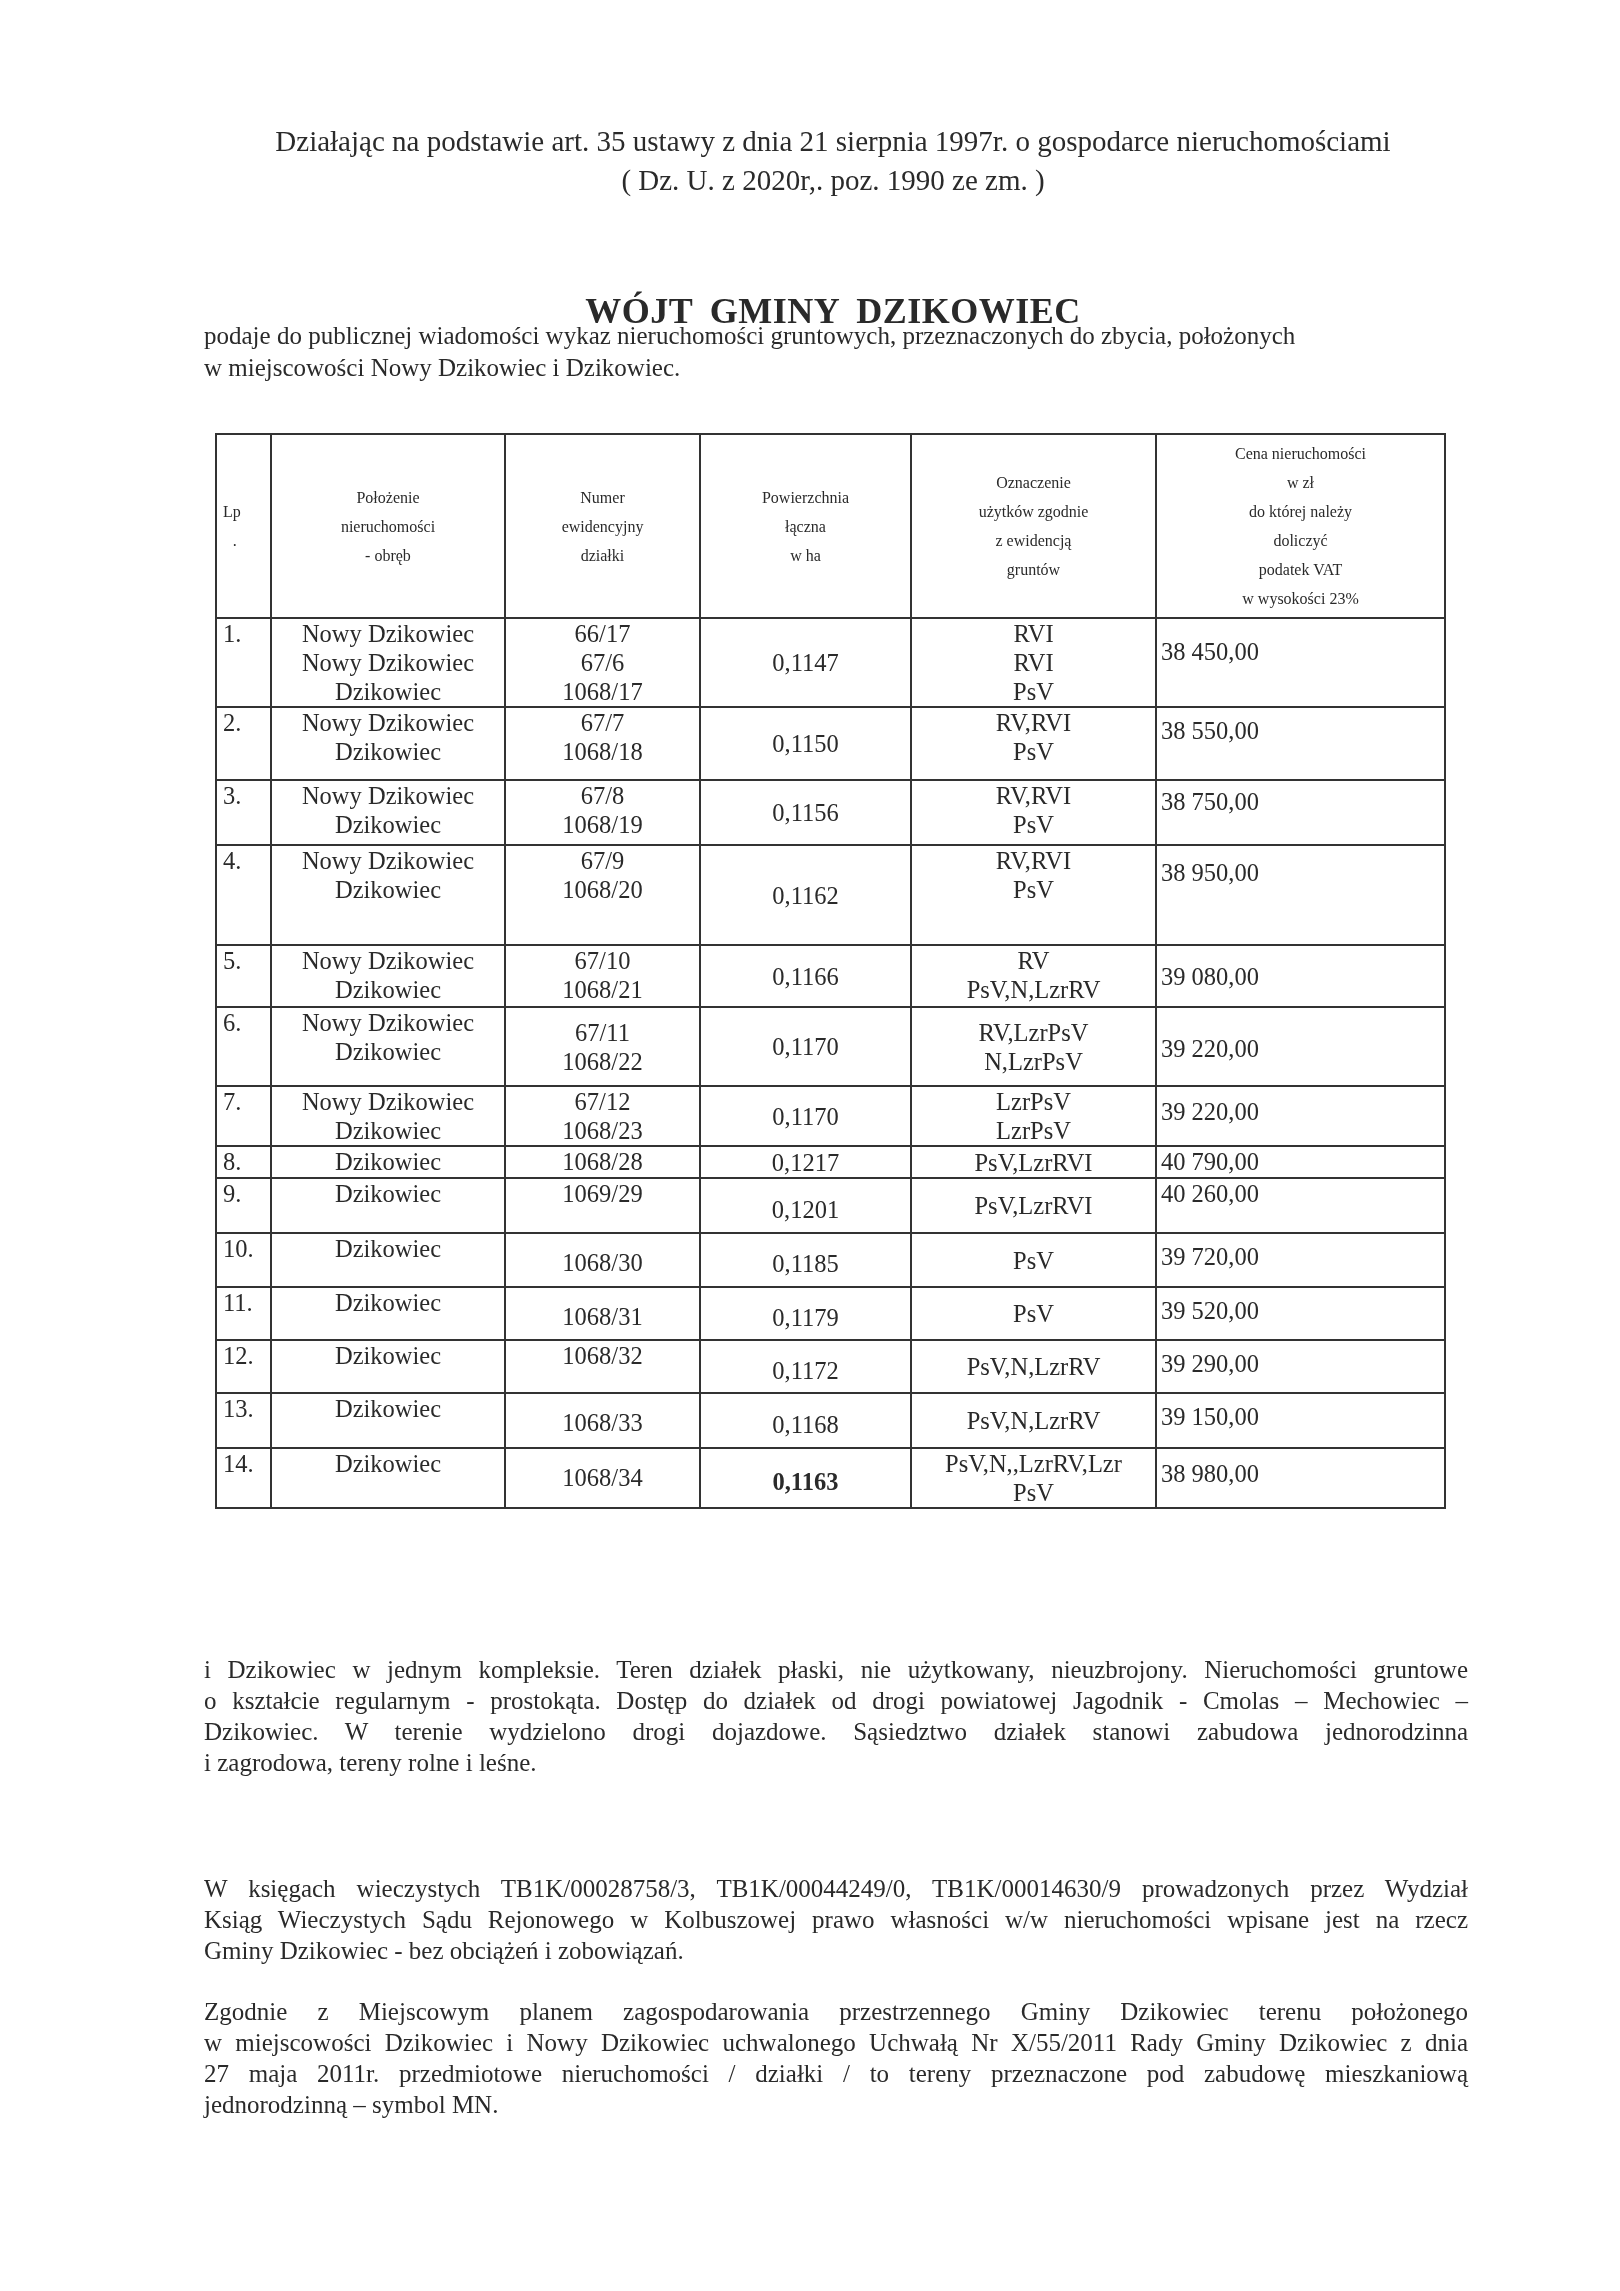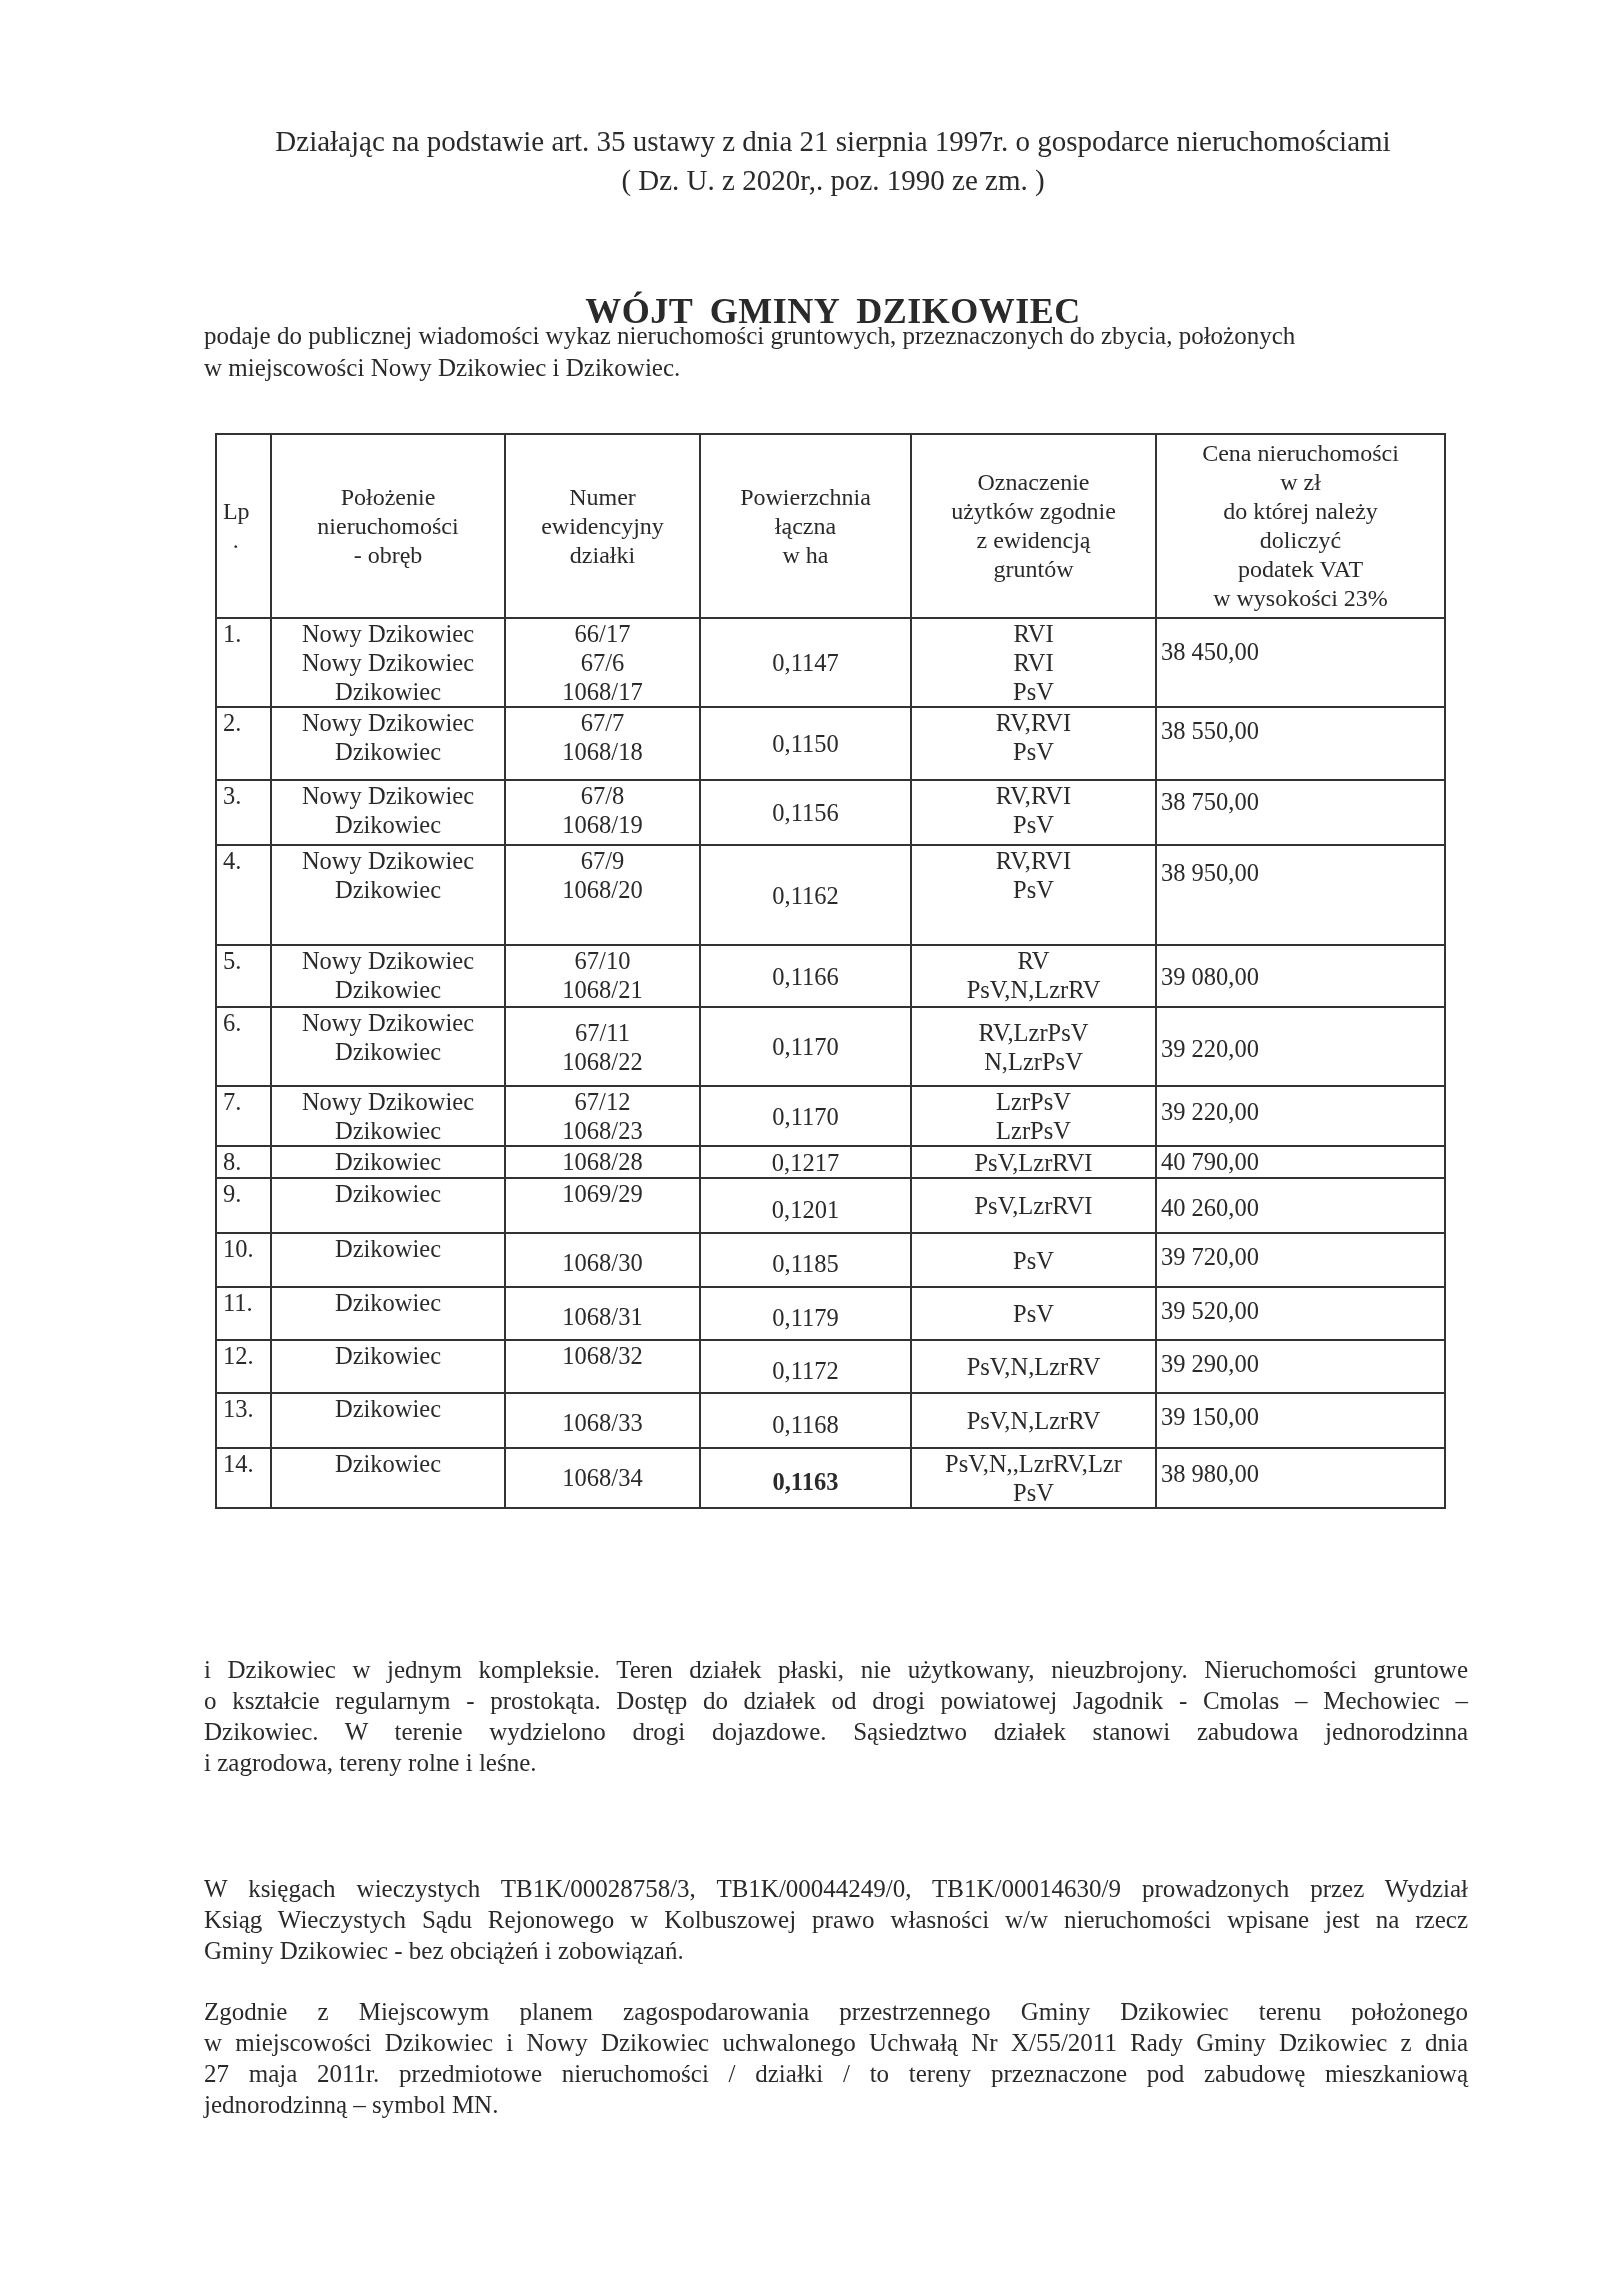--- a/index.html
+++ b/index.html
@@ -30,21 +30,21 @@
     font-size: 24.5px; line-height: 29px;
   }
   table.wykaz th, table.wykaz td {
     border: 2px solid #333;
     padding: 0 3.9px; vertical-align: top; text-align: center;
     font-weight: normal;
   }
   table.wykaz thead th {
     border-width: 2.9px 2px 2.9px 2px;
     vertical-align: middle; height: 182px; line-height: 29px;
-    font-size: 24px;
+    font-size: 16px;
     margin-top: 8px;
   }
   table.wykaz thead th.lp { text-align: left; padding-left: 5.9px; }
   table.wykaz td.lp { text-align: left; padding-left: 5.9px; }
   table.wykaz td.mid { vertical-align: middle; }
   table.wykaz td.price { vertical-align: top; text-align: left; padding-right: 43px; }
   .cl { display: block; white-space: nowrap; }
   .toppad { padding-top: 13.7px !important; }
 
   .para {
@@ -257,21 +257,21 @@
         <td class="">
           <span class="cl">Dzikowiec</span>
         </td>
         <td class="">
           <span class="cl">1069/29</span>
         </td>
         <td class="mid" style="vertical-align: middle; padding-top: 7.8px;">0,1201</td>
         <td class="mid">
           <span class="cl">PsV,LzrRVI</span>
         </td>
-        <td class="price" style="padding-top: 14px;">40 260,00</td>
+        <td class="price" style="padding-top: 0;">40 260,00</td>
       </tr>
       <tr style="height: 54px;">
         <td class="lp">10.</td>
         <td class="">
           <span class="cl">Dzikowiec</span>
         </td>
         <td class="toppad" style="padding-top: 17.6px;">
           <span class="cl">1068/30</span>
         </td>
         <td class="mid" style="vertical-align: middle; padding-top: 7.8px;">0,1185</td>

